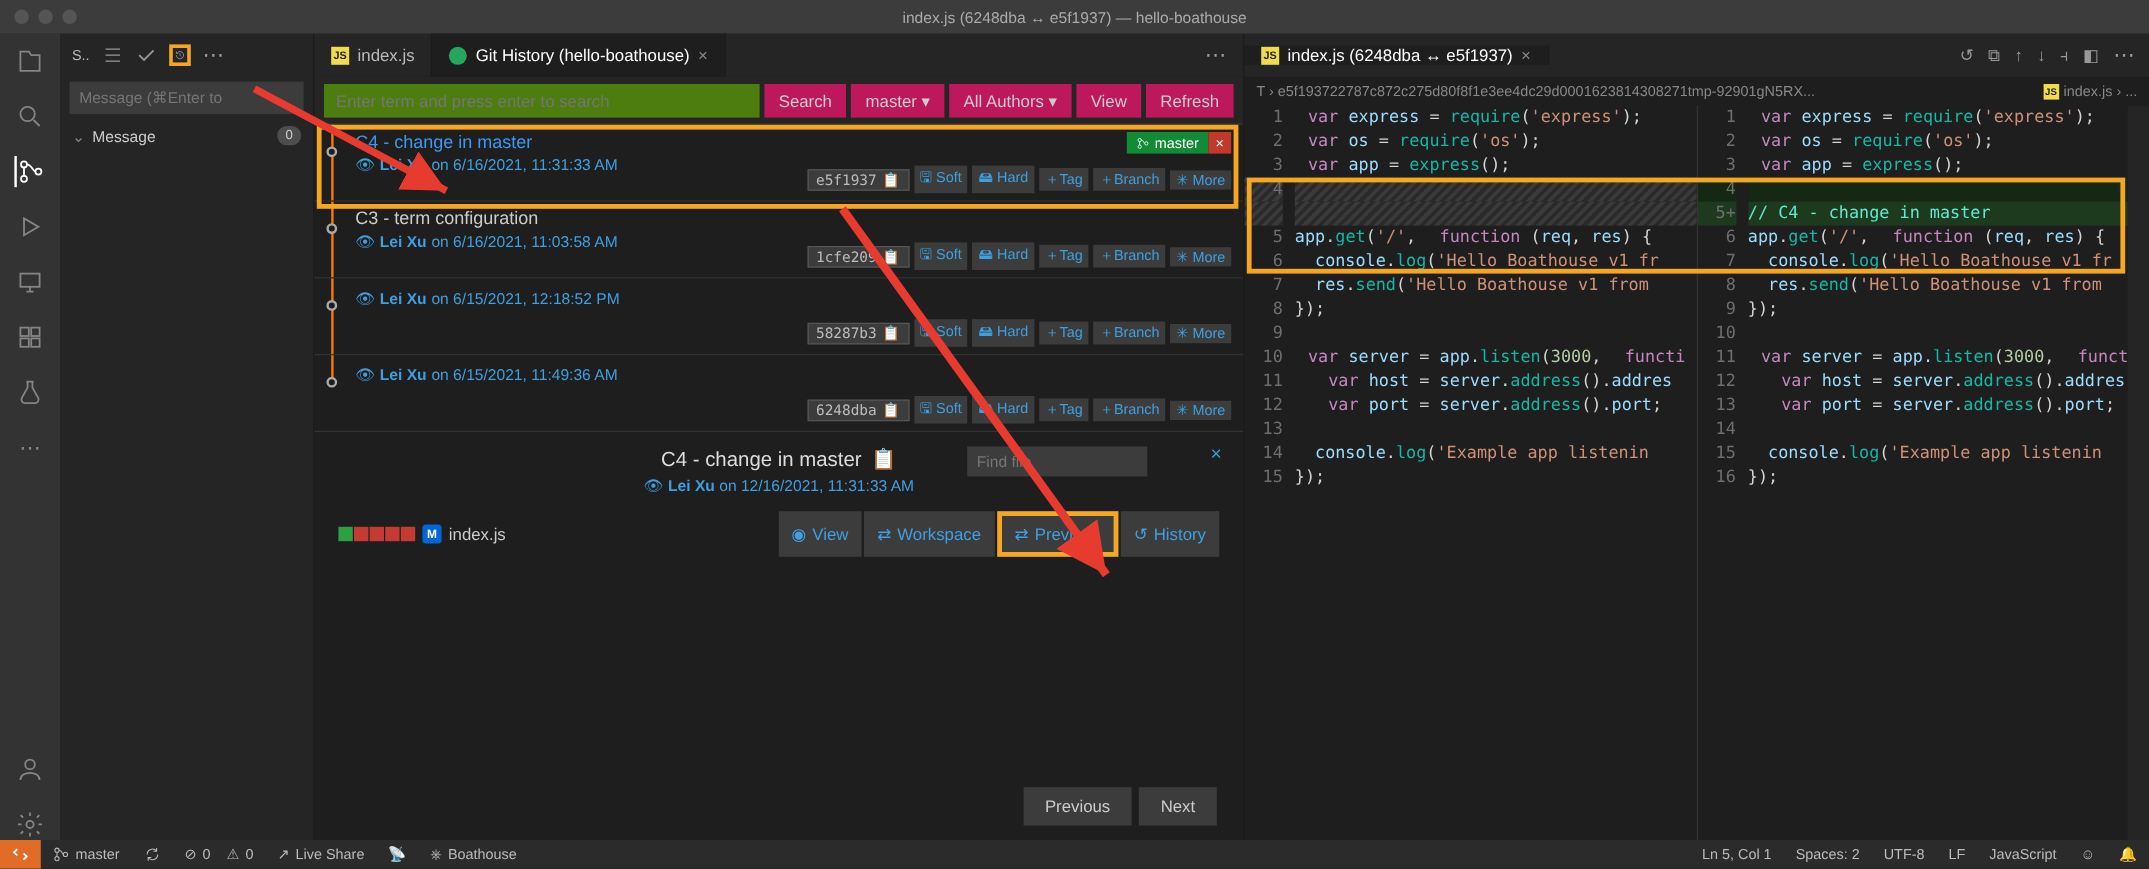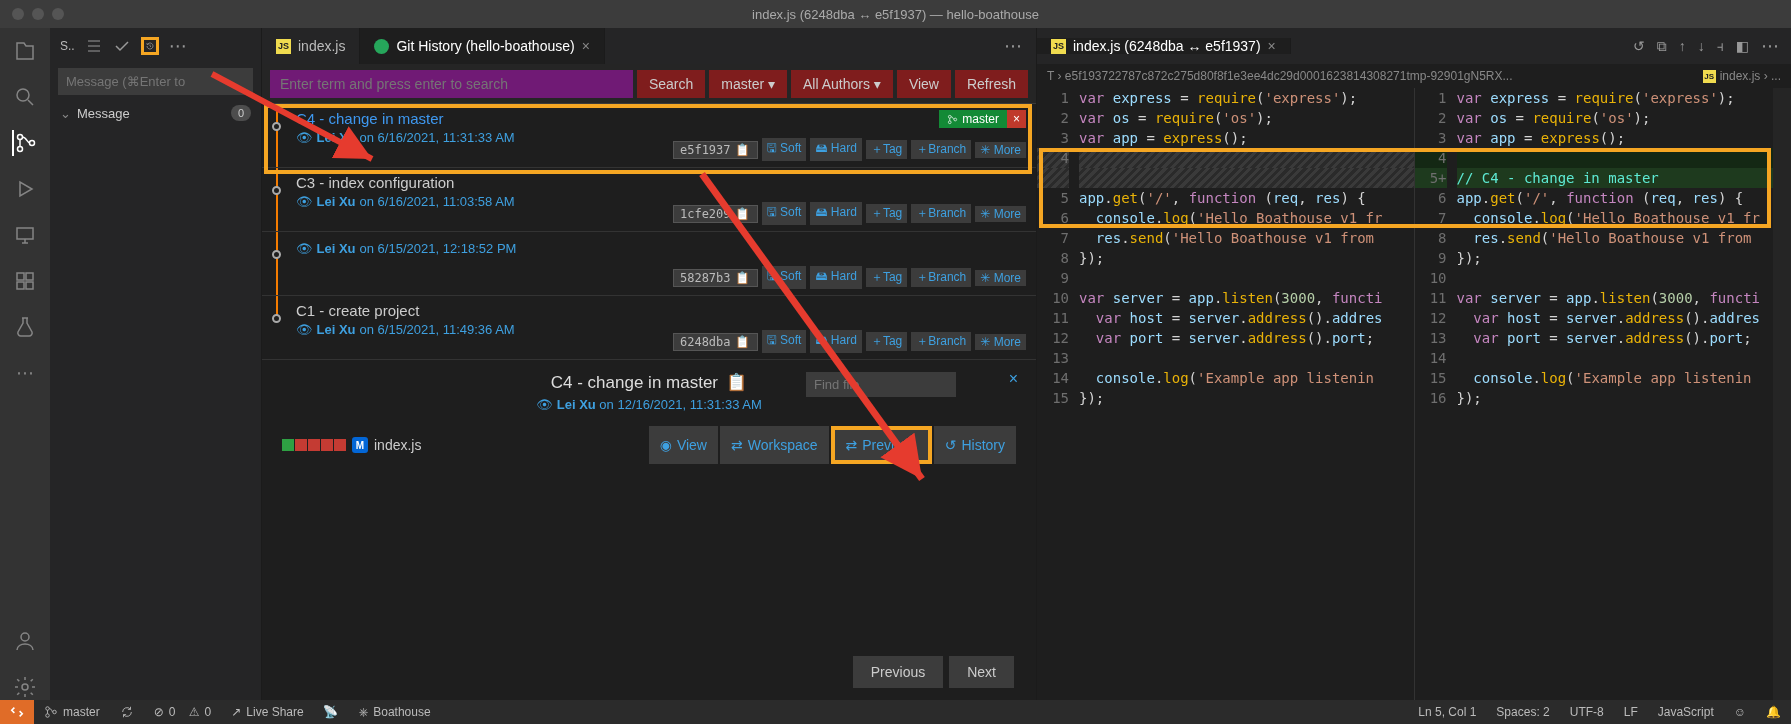--- a/index.html
+++ b/index.html
@@ -25,22 +25,22 @@
   
   .center { flex:1; display:flex; flex-direction:column; background:#1e1e1e; min-width:0; }
   .tabs { height:36px; background:#252526; display:flex; align-items:stretch; }
   .tab { display:flex; align-items:center; gap:7px; padding:0 14px; color:#bbb; border-right:1px solid #1b1b1b; position:relative; }
   .tab.active { background:#1e1e1e; color:#fff; }
   .tab .close { color:#888; font-size:14px; }
   .tab-ic-js { width:15px; height:15px; background:#f0db4f; color:#222; font-size:9px; font-weight:bold; display:flex; align-items:center; justify-content:center; }
   .tab-ic-git { width:15px; height:15px; border-radius:50%; background:#26a65b; }
   .tab-actions { margin-left:auto; display:flex; align-items:center; gap:14px; padding:0 14px; color:#999; }
   .history-toolbar { height:40px; background:#252525; display:flex; align-items:center; padding:0 8px; gap:4px; border-bottom:1px solid #3a3a3a; }
-  .search-inp { flex:1; background:#701a75; border:none; padding:6px 10px; color:#ccc; font-size:14px; }
-  .tb-btn { background:#7f1d1d; border:none; color:#ccc; padding:6px 12px; font-size:14px; cursor:pointer; }
+  .search-inp { flex:1; background:#4d7c0f; border:none; padding:6px 10px; color:#ccc; font-size:14px; }
+  .tb-btn { background:#be185d; border:none; color:#ccc; padding:6px 12px; font-size:14px; cursor:pointer; }
   .commitlist { position:relative; }
   .sel-box { position:absolute; border:4px solid #f5a623; left:2px; right:4px; top:0; height:70px; z-index:5; pointer-events:none; }
   .commit { padding:6px 12px 6px 34px; border-bottom:1px solid #333; position:relative; min-height:64px; }
   .commit .dot { position:absolute; left:10px; top:18px; width:9px; height:9px; border:2px solid #aaa; border-radius:50%; background:#1e1e1e; z-index:2;}
   .commit .title { color:#ccc; font-size:15px; }
   .commit.sel .title { color:#3e98f0; }
   .commit .meta { color:#3ea0e0; font-size:13px; margin-top:3px; display:flex; align-items:center; gap:4px;}
   .commit .meta .eye { color:#3ea0e0; }
   .commit .hashrow { position:absolute; right:10px; bottom:6px; display:flex; align-items:center; gap:4px; font-size:12px;}
   .hash-chip { background:#3c3c3c; border:1px solid #555; padding:1px 6px; font-family: monospace; color:#bbb; display:flex; align-items:center; gap:5px;}
@@ -71,21 +71,21 @@
   
   .difftab { width:755px; display:flex; flex-direction:column; border-left:1px solid #1b1b1b; background:#1e1e1e; }
   .diff-tabs { height:36px; background:#252526; display:flex; align-items:center;}
   .diff-bread { height:24px; font-size:12px; color:#888; padding:2px 10px; display:flex; align-items:center; gap:4px; white-space:nowrap; overflow:hidden;}
   .diff-body { flex:1; display:flex; font-family: "Menlo","Consolas",monospace; font-size:14px; position:relative; }
   .pane { flex:1; overflow:hidden; position:relative; }
   .pane + .pane { border-left:1px solid #333; }
   .gut { position:absolute; left:0; top:0; width:38px; text-align:right; color:#6e6e6e; padding-right:6px; }
   .code { position:absolute; left:42px; top:0; right:0; white-space:pre; color:#d4d4d4; }
   .ln { height:20px; line-height:20px; }
-  .kw { color:#c586c0; } .fn { color:#eab308; } .vr { color:#9cdcfe; } .st { color:#ce9178; } .cm { color:#5eead4; } .nm { color:#b5cea8; }
+  .kw { color:#c586c0;margin-left:11px; } .fn { color:#14b8a6; } .vr { color:#9cdcfe; } .st { color:#ce9178; } .cm { color:#5eead4; } .nm { color:#b5cea8; }
   .hash-removed { background: repeating-linear-gradient(135deg,#3a3a3a 0,#3a3a3a 3px,#2a2a2a 3px,#2a2a2a 6px); }
   .added-bg { background:#1e3a1e; }
   .added-bg-dim { background:#142814; }
   .sel-box-diff { position:absolute; border:4px solid #f5a623; z-index:10; pointer-events:none; }
   .minimap { position:absolute; right:0; top:0; bottom:0; width:18px; background:#252525; }
   .diff-tab-actions { margin-left:auto; display:flex; gap:12px; padding:0 12px; color:#999; align-items:center;}
   
   .statusbar { height:24px; background:#2b2b2b; display:flex; align-items:center; font-size:12px; color:#bbb; }
   .statusbar .seg { padding:0 10px; display:flex; align-items:center; gap:5px; height:100%; }
   .statusbar .remote { background:#e06c28; color:#fff; width:34px; justify-content:center; }
@@ -254,21 +254,21 @@
       <button class="mini-btn">🖴 Hard</button>
       <button class="mini-btn">＋Tag</button>
       <button class="mini-btn">＋Branch</button>
       <button class="mini-btn">✳ More</button>
     </div>
           </div>
           <div class="commit">
     <div class="graphline"></div>
     <div class="dot"></div>
 
-    <div class="title">C3 - index configuration</div>
+    <div class="title">C3 - term configuration</div>
     <div class="meta"><span class="eye">👁</span> <b>Lei Xu</b> on 6/16/2021, 11:03:58 AM</div>
     <div class="hashrow">
       <span class="hash-chip">1cfe209 <span>📋</span></span>
       <button class="mini-btn">🖫 Soft</button>
       <button class="mini-btn">🖴 Hard</button>
       <button class="mini-btn">＋Tag</button>
       <button class="mini-btn">＋Branch</button>
       <button class="mini-btn">✳ More</button>
     </div>
           </div>
@@ -283,21 +283,20 @@
       <button class="mini-btn">🖴 Hard</button>
       <button class="mini-btn">＋Tag</button>
       <button class="mini-btn">＋Branch</button>
       <button class="mini-btn">✳ More</button>
     </div>
           </div>
           <div class="commit">
     <div class="graphline"></div>
     <div class="dot"></div>
 
-    <div class="title">C1 - create project</div>
     <div class="meta"><span class="eye">👁</span> <b>Lei Xu</b> on 6/15/2021, 11:49:36 AM</div>
     <div class="hashrow">
       <span class="hash-chip">6248dba <span>📋</span></span>
       <button class="mini-btn">🖫 Soft</button>
       <button class="mini-btn">🖴 Hard</button>
       <button class="mini-btn">＋Tag</button>
       <button class="mini-btn">＋Branch</button>
       <button class="mini-btn">✳ More</button>
     </div>
           </div>

